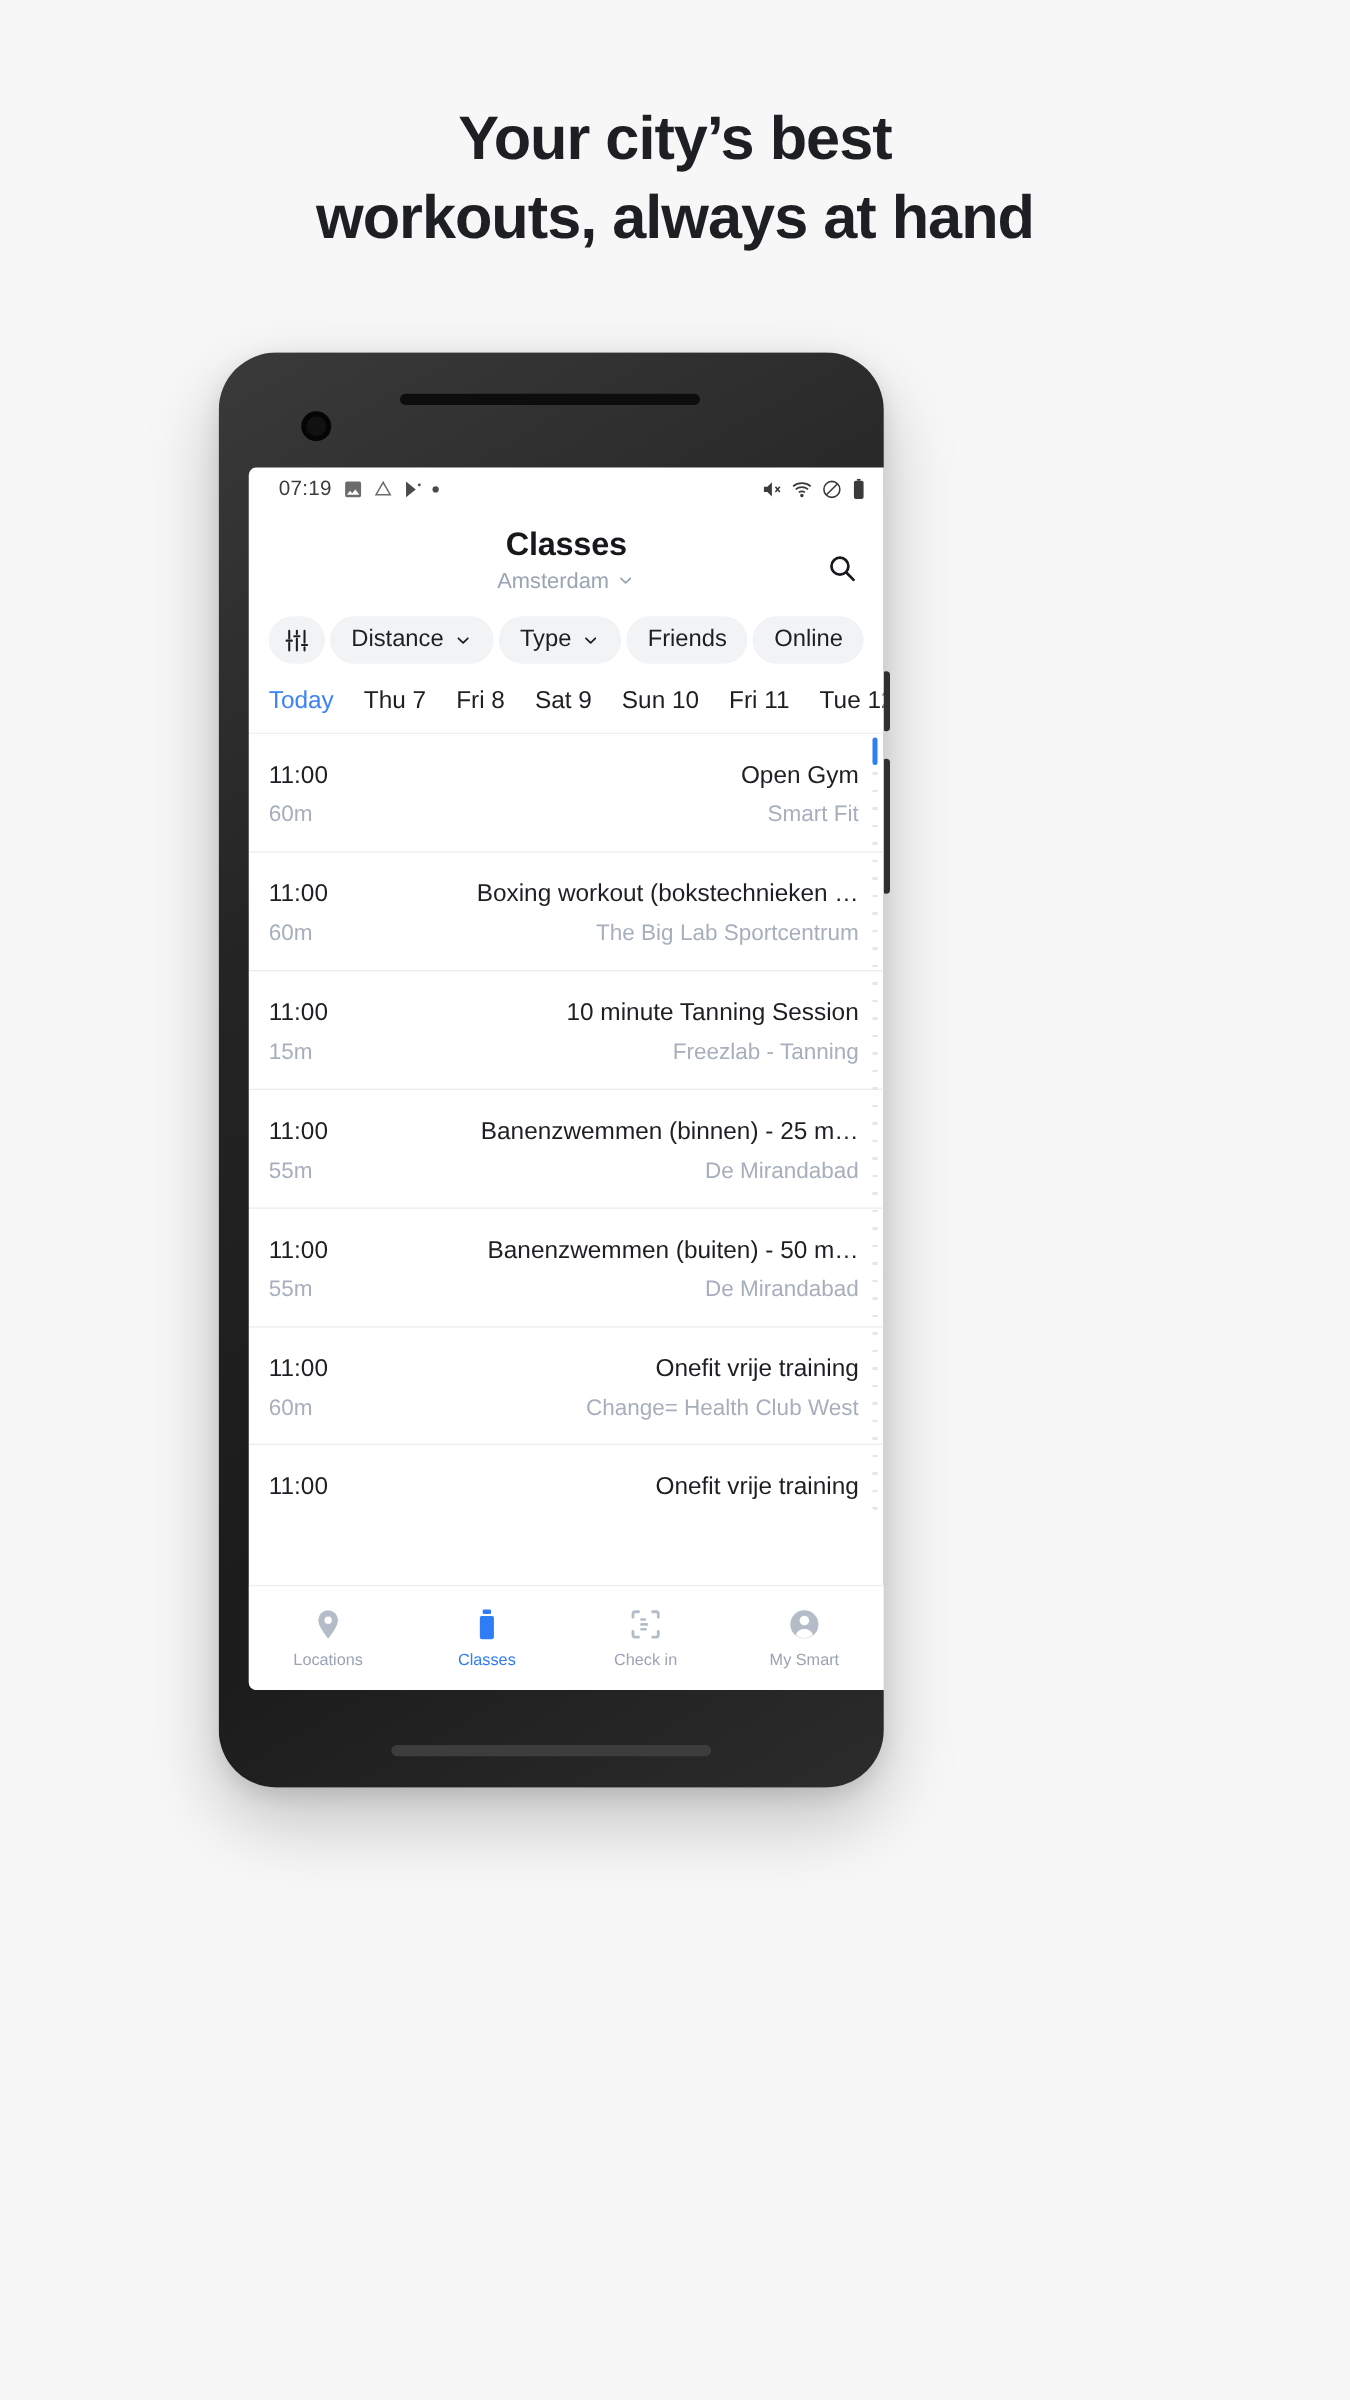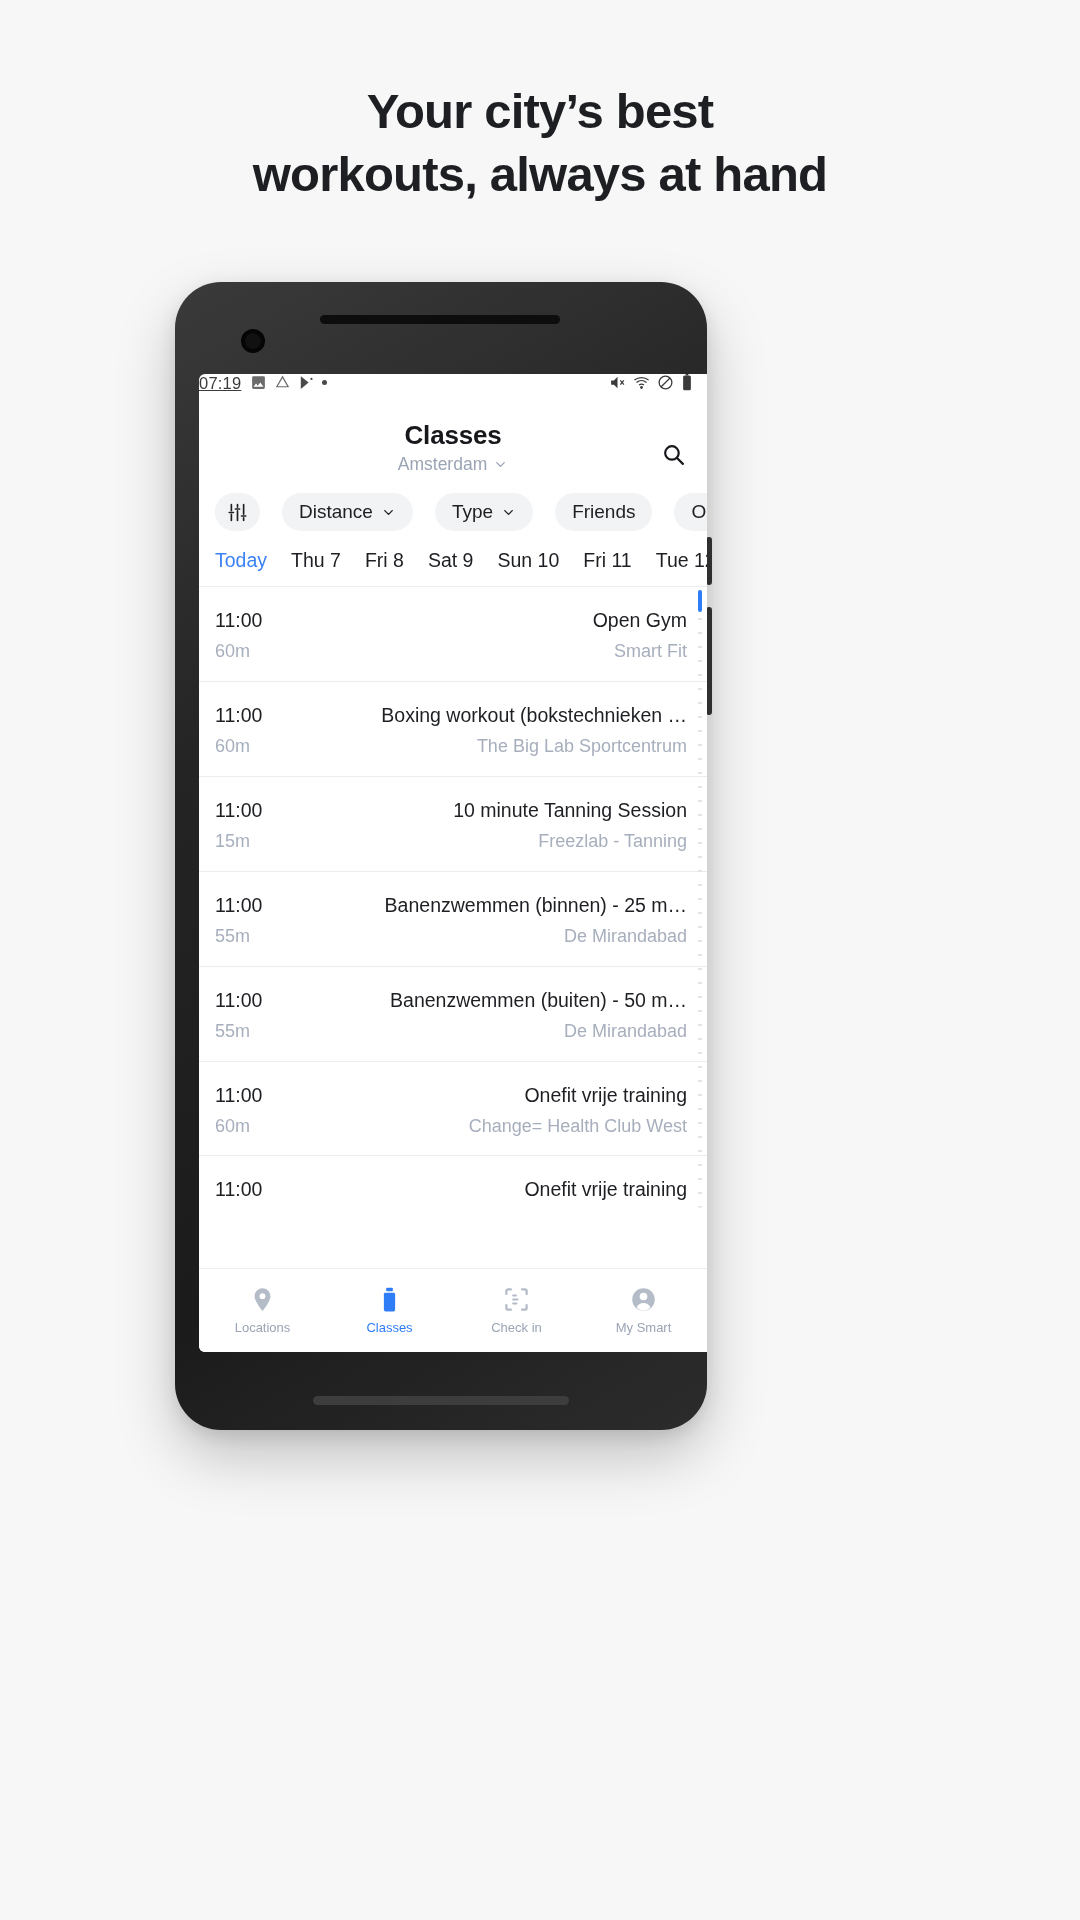--- a/index.html
+++ b/index.html
@@ -78,25 +78,24 @@
     width:508px; height:978px;
     background:#ffffff;
     border-radius:6px 0 0 6px;
     overflow:hidden;
   }
 
   
   .statusbar {
     height:34px;
     display:flex;
-    align-items:flex-start;
-    padding:0 14px 0 0;
+    align-items:center;
+    padding:0 14px 0 24px;
     font-size:16px;
     color:#3b3b3b;
-    text-decoration:underline;
   }
   .sb-time { font-size:16.5px; letter-spacing:0.2px; color:#3c3c3c; }
   .sb-left-icons { display:flex; align-items:center; gap:7px; margin-left:9px; }
   .sb-spacer { flex:1; }
   .sb-right-icons { display:flex; align-items:center; gap:7px; }
   .sb-ic { display:block; }
   .sb-dot { width:5px; height:5px; border-radius:50%; background:#4a4a4a; display:block; }
 
   
   .appbar {
@@ -128,21 +127,21 @@
     position:absolute;
     right:18px; top:30px;
     width:32px; height:32px;
     display:flex; align-items:center; justify-content:center;
   }
 
   
   .chips {
     display:flex;
     align-items:center;
-    gap:22px;
+    gap:4px;
     padding:4px 0 4px 16px;
     height:52px;
     overflow:hidden;
     white-space:nowrap;
   }
   .chip {
     flex:0 0 auto;
     background:#f2f3f5;
     border-radius:20px;
     height:38px;

